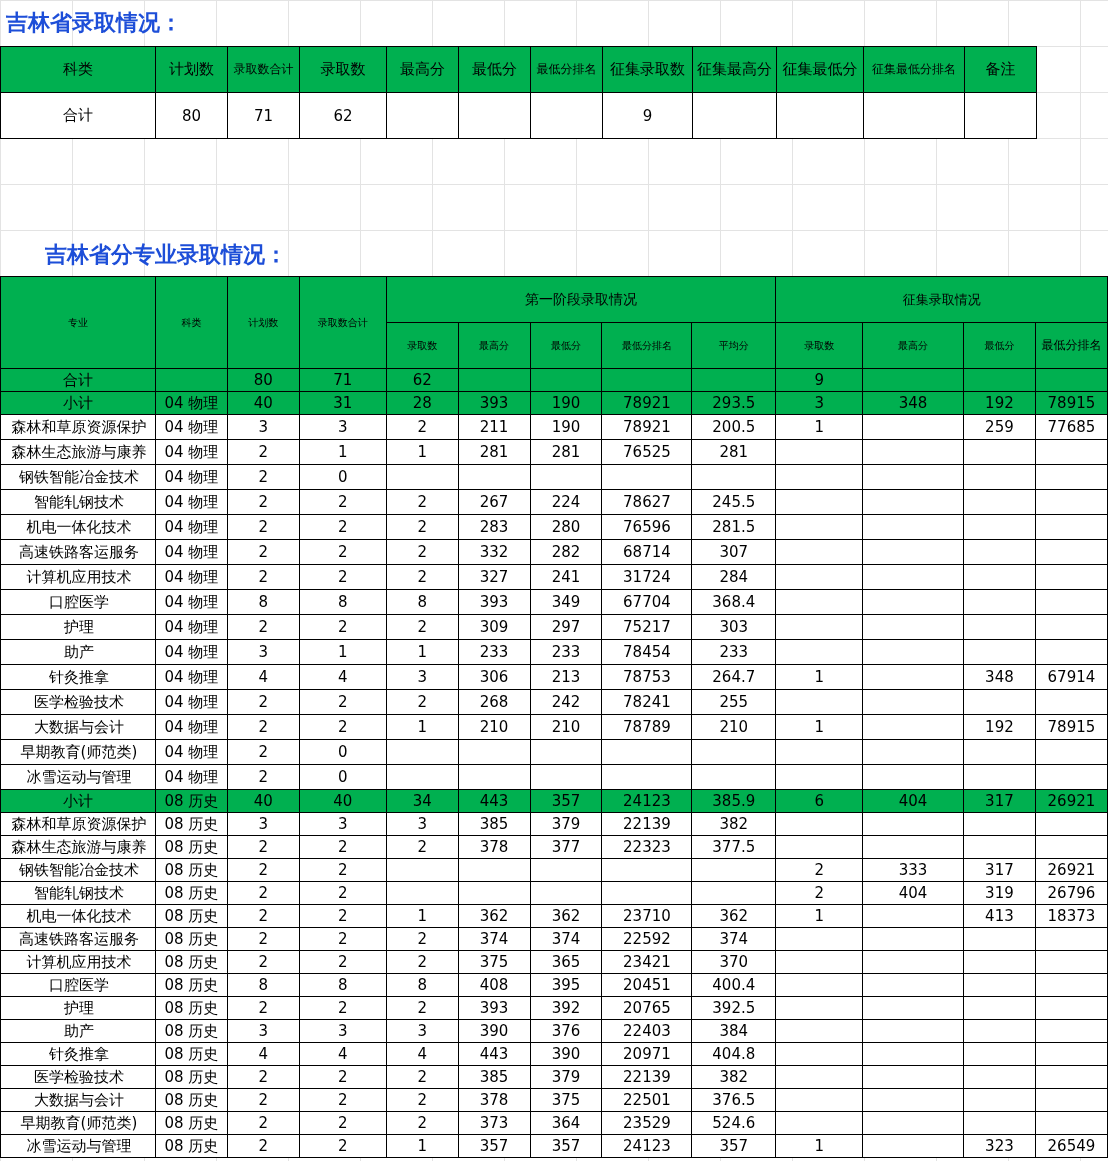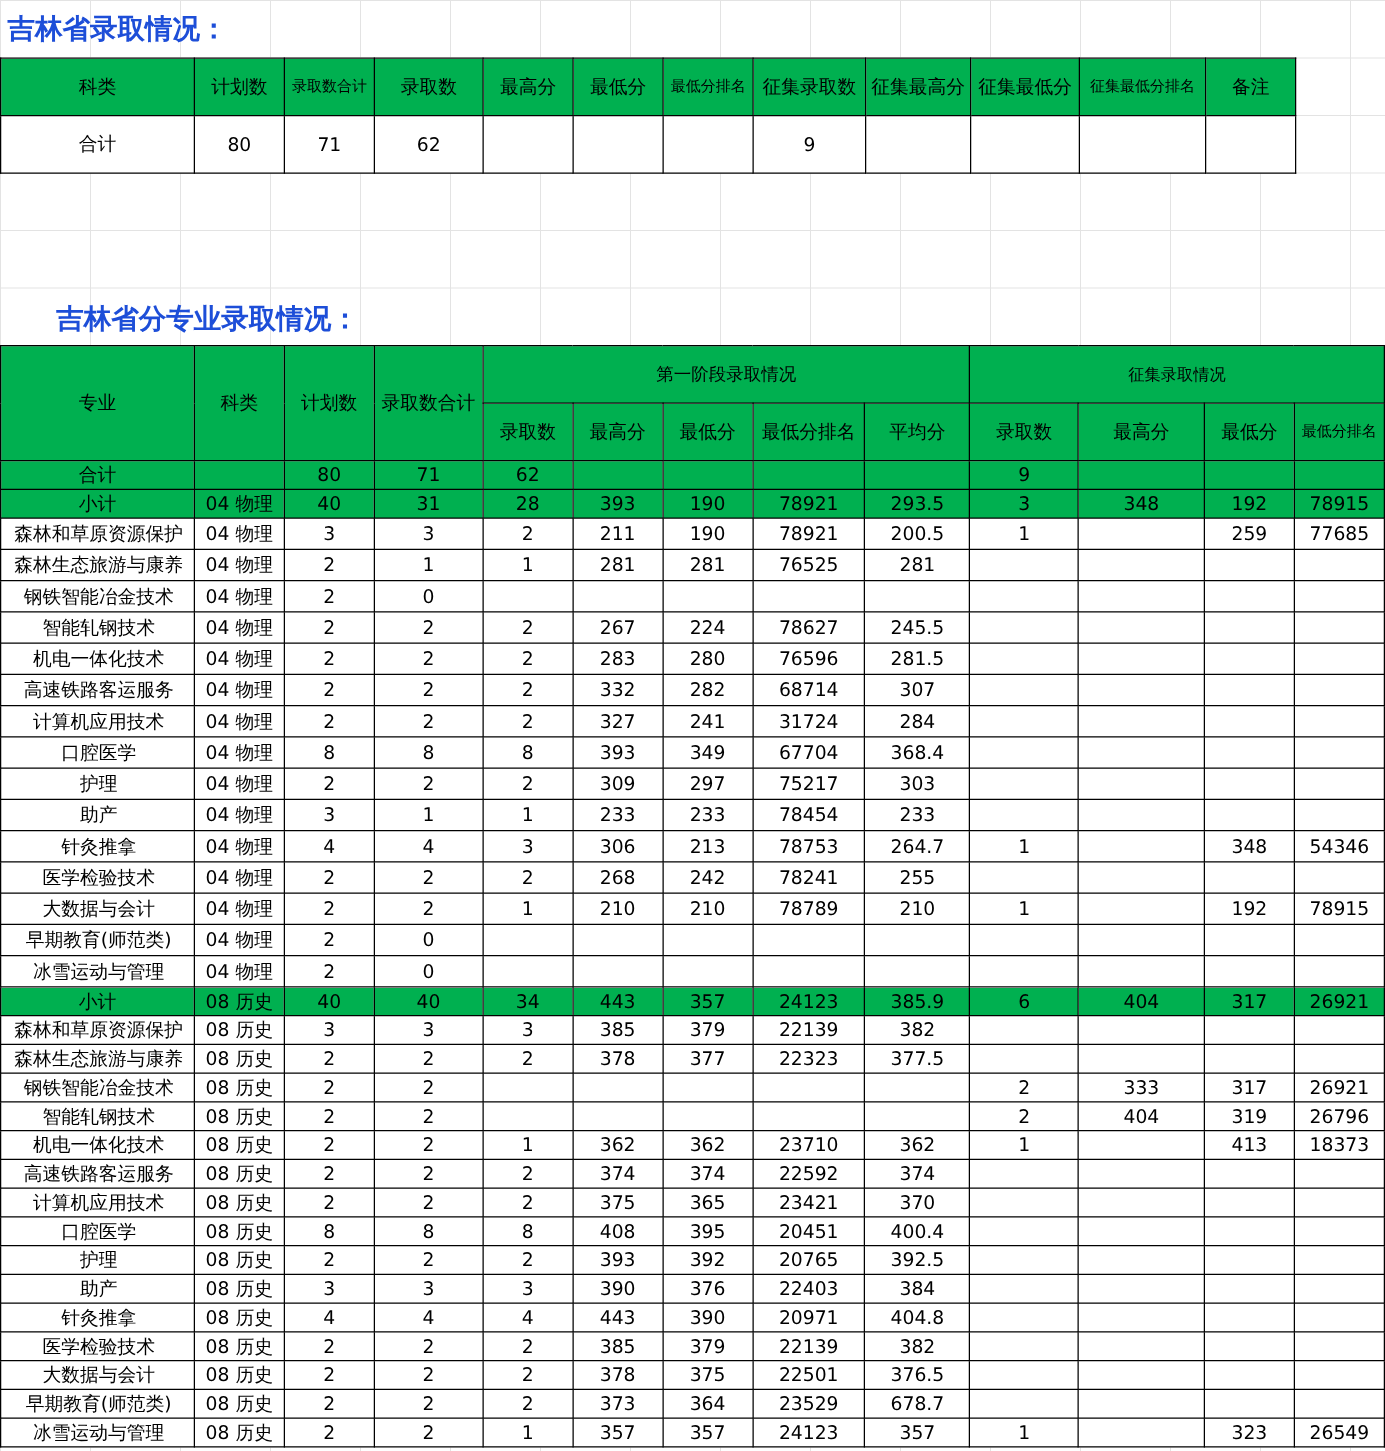--- a/index.html
+++ b/index.html
@@ -13,21 +13,21 @@
   .title { position:absolute; left:6px; font-weight:bold; color:#1d4ed8;
            font-size:22px; letter-spacing:0px; z-index:2; background:transparent; }
   table { position:absolute; border-collapse:collapse; table-layout:fixed; z-index:1; background:#fff; }
   td, th { border:1px solid #000; padding:0; text-align:center; vertical-align:middle;
            font-weight:normal; white-space:nowrap; overflow:hidden; }
   .green { background:#00b050; }
   #t1 { left:0; top:46px; }
   #t1 td, #t1 th { height:45px; font-size:15px; }
   #t1 th.small { font-size:12px; }
   #t2 { left:0; top:276px; }
-  #t2 th { height:45px; font-size:15px; }
+  #t2 th { height:45px; font-size:10px; }
   #t2 th.small { font-size:12px; }
   #t2 td { font-size:15px; height:23px; line-height:20px; }
   #t2 td.name { text-align:center; padding-left:2px; }
   #t2 tr.r25 td { height:24px; }
   #t2 tr.r22 td { height:22px; }
 </style>
 </head>
 <body>
 
 <div class="sheet-grid"></div>
@@ -309,21 +309,21 @@
         <td>4</td>
         <td>4</td>
         <td>3</td>
         <td>306</td>
         <td>213</td>
         <td>78753</td>
         <td>264.7</td>
         <td>1</td>
         <td></td>
         <td>348</td>
-        <td>54346</td>
+        <td>67914</td>
       </tr>
       <tr class="r25">
         <td class="name">医学检验技术</td>
         <td>04 物理</td>
         <td>2</td>
         <td>2</td>
         <td>2</td>
         <td>268</td>
         <td>242</td>
         <td>78241</td>
@@ -590,21 +590,21 @@
       </tr>
       <tr class="r22">
         <td class="name">早期教育(师范类)</td>
         <td>08 历史</td>
         <td>2</td>
         <td>2</td>
         <td>2</td>
         <td>373</td>
         <td>364</td>
         <td>23529</td>
-        <td>678.7</td>
+        <td>524.6</td>
         <td></td>
         <td></td>
         <td></td>
         <td></td>
       </tr>
       <tr class="r22">
         <td class="name">冰雪运动与管理</td>
         <td>08 历史</td>
         <td>2</td>
         <td>2</td>

